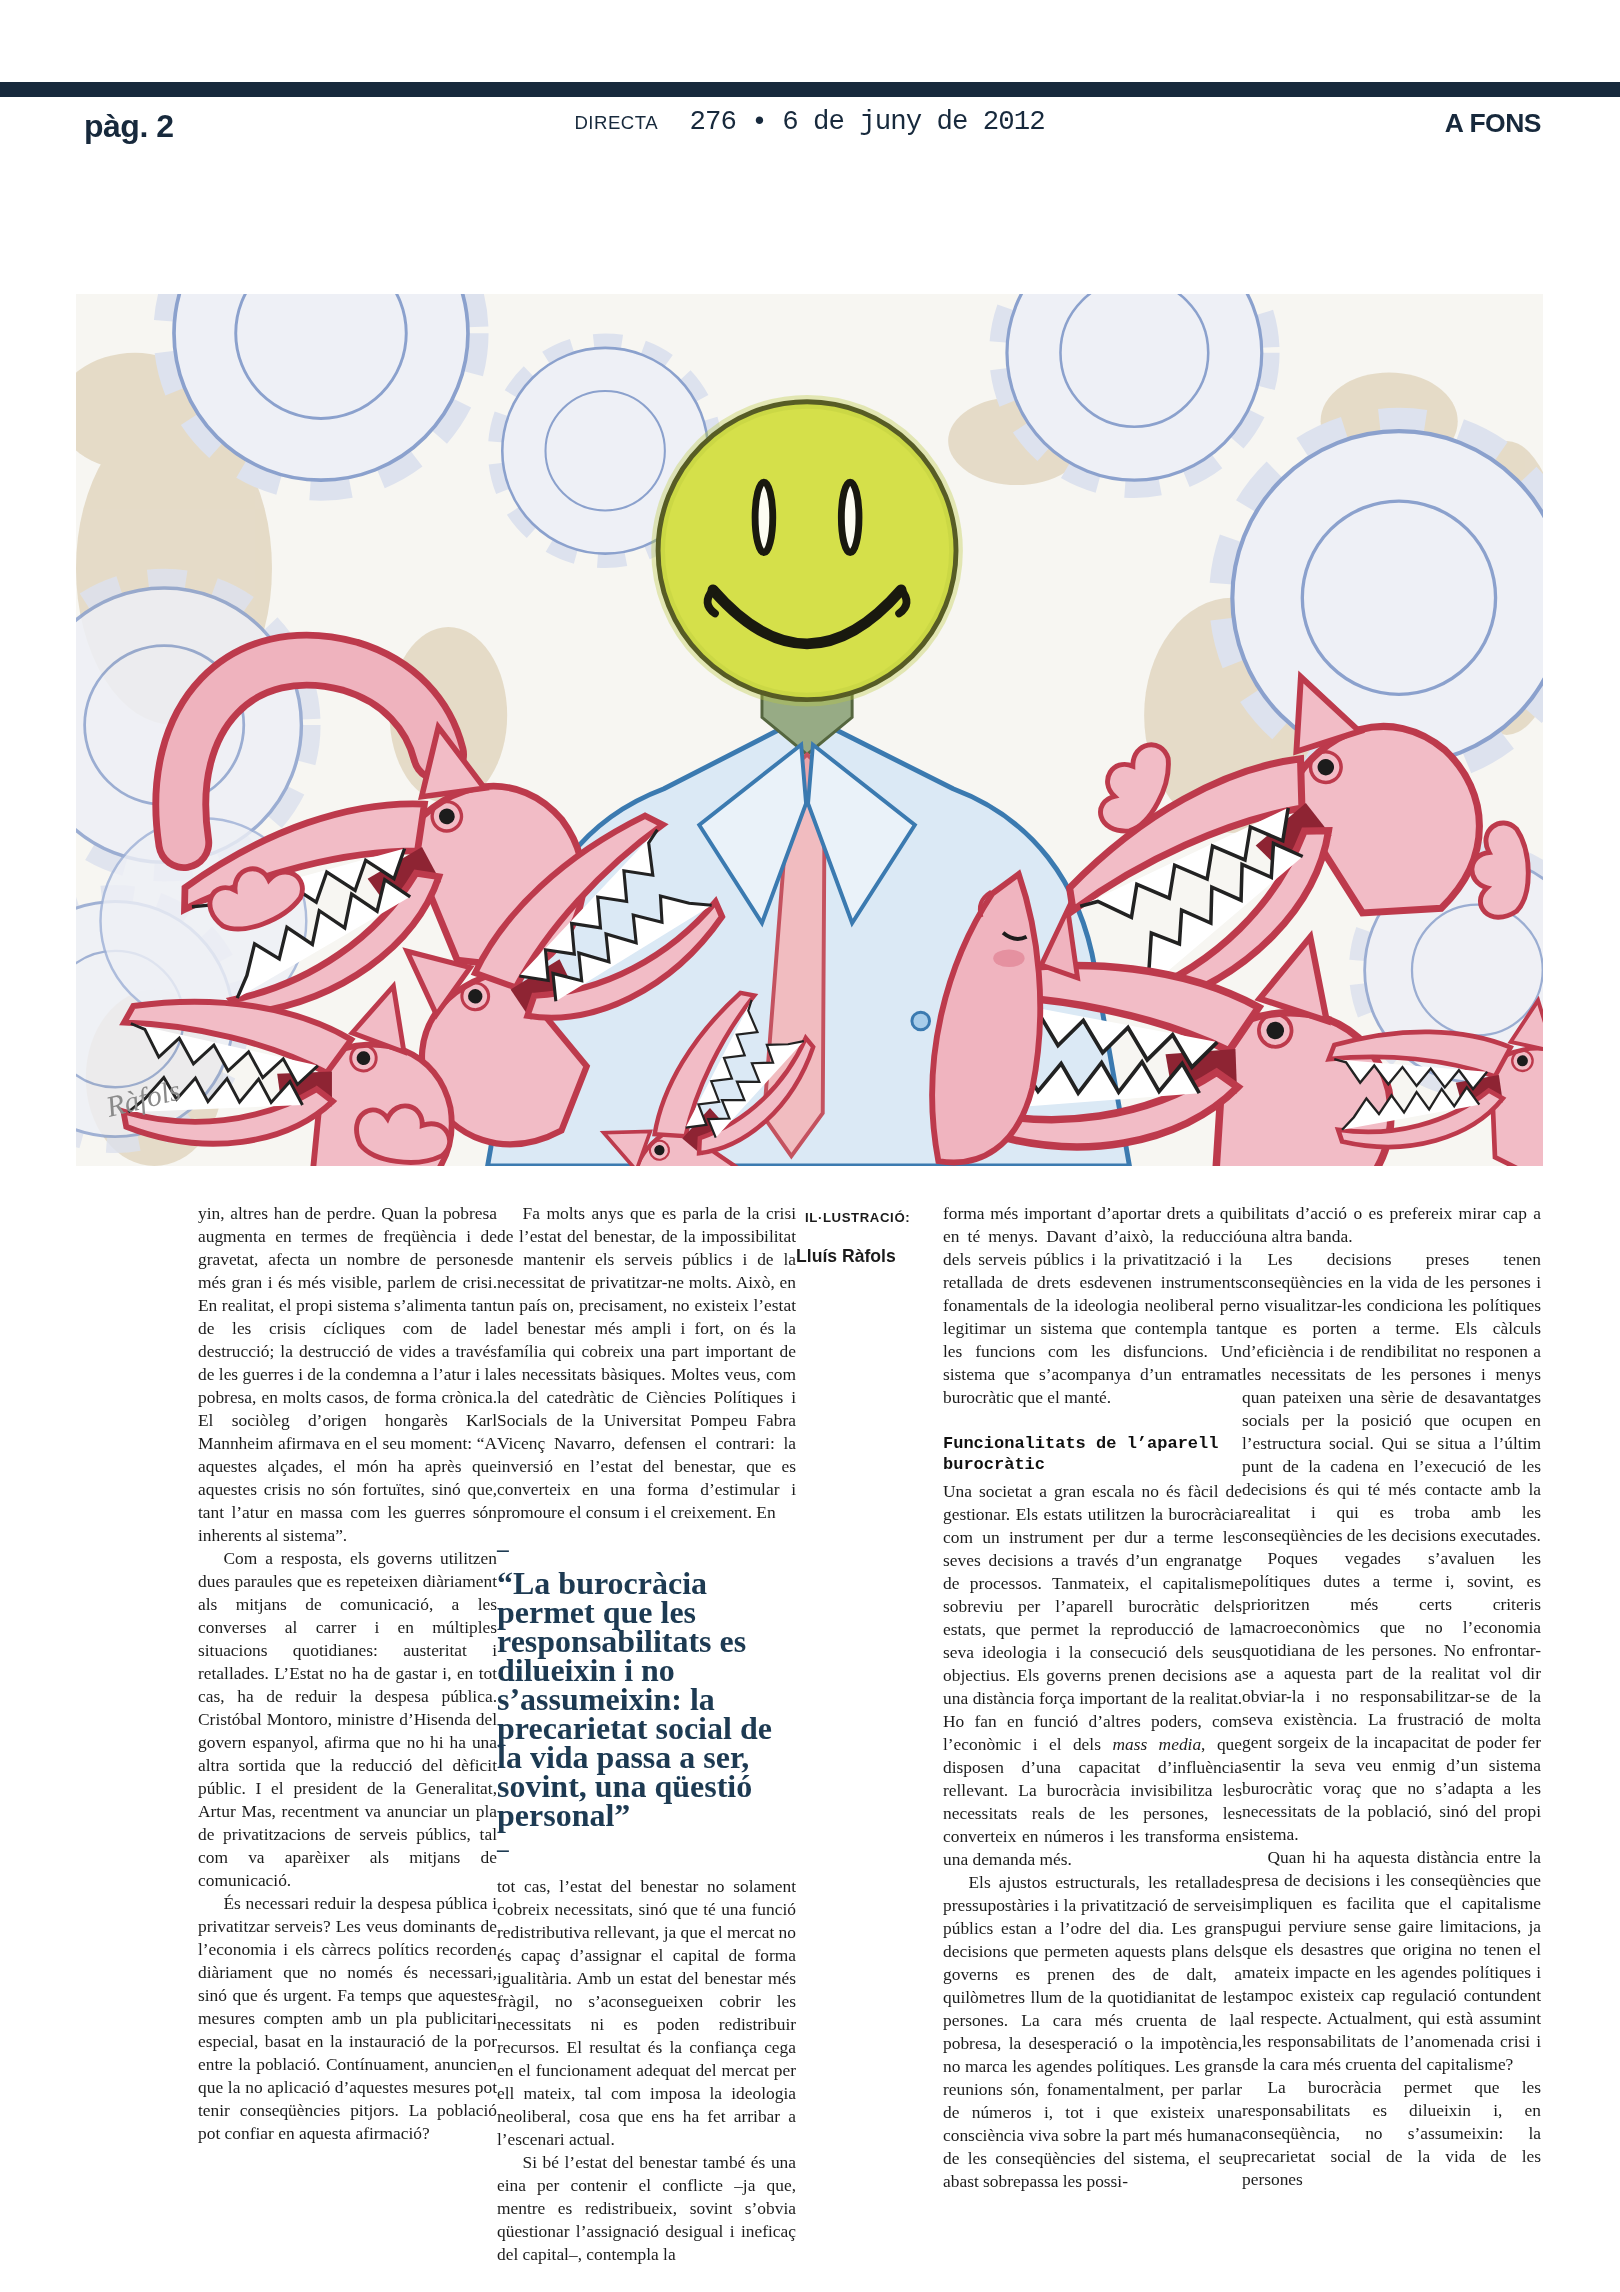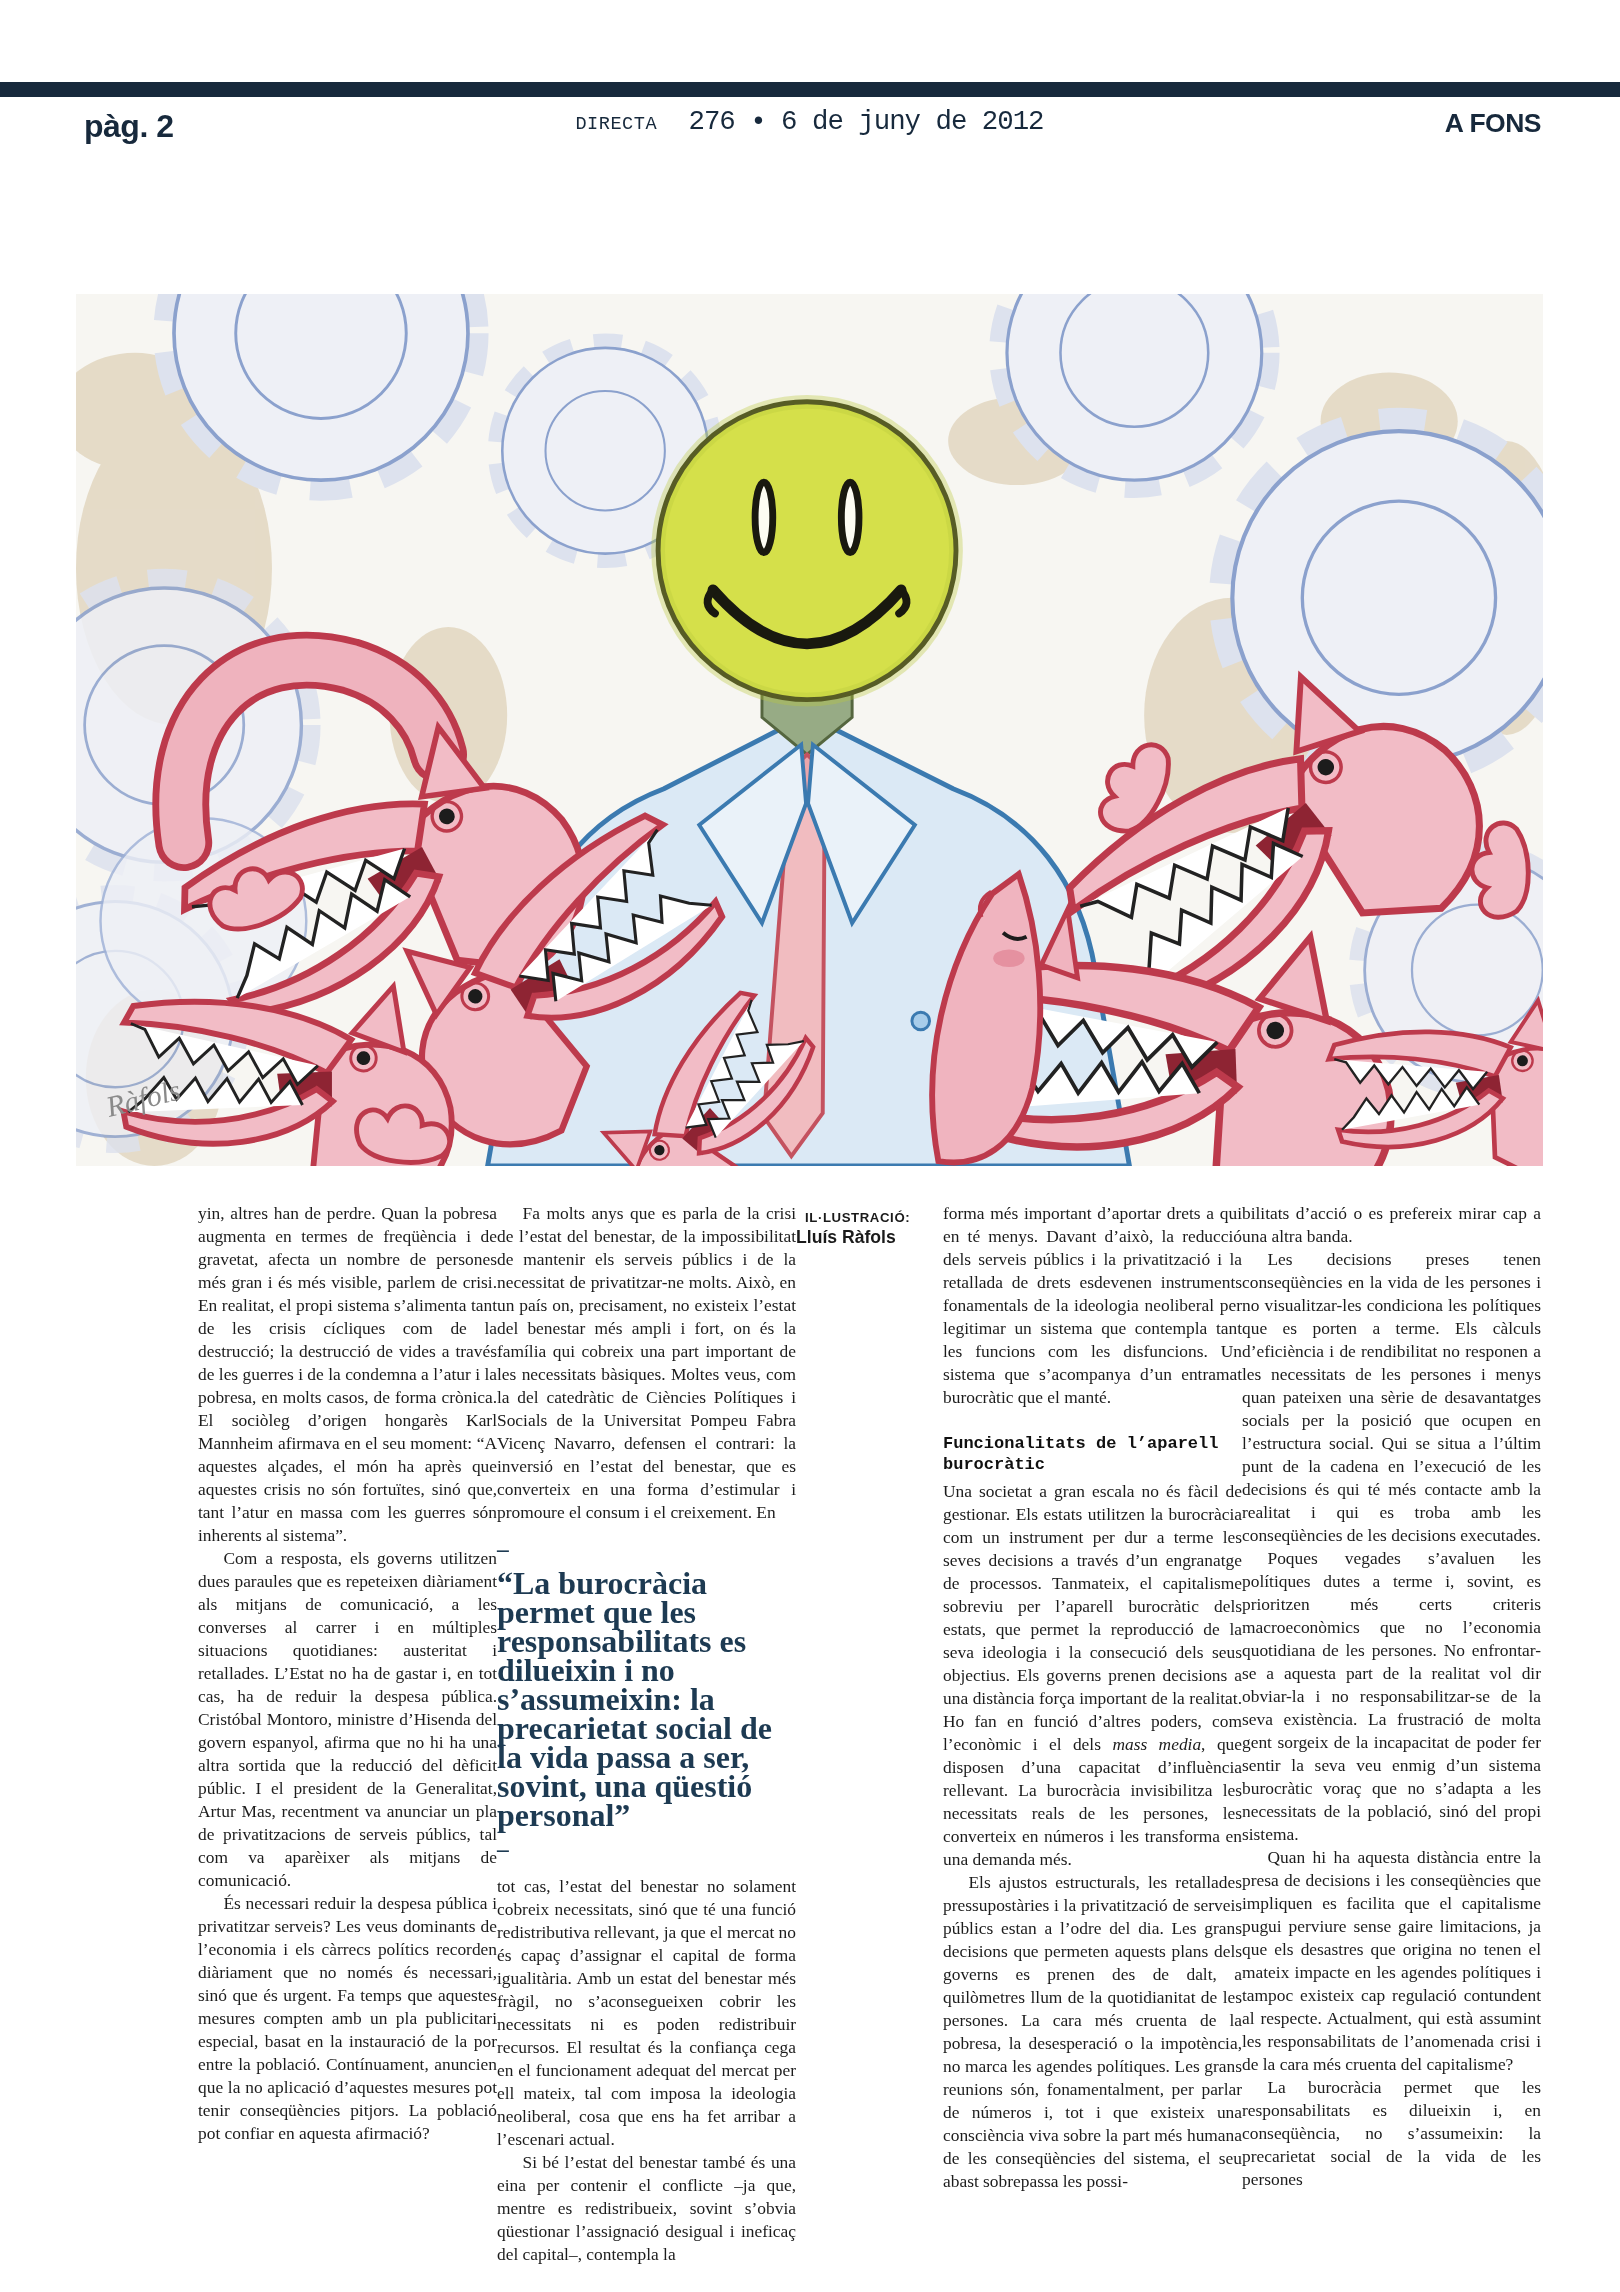--- a/index.html
+++ b/index.html
@@ -5,21 +5,21 @@
   html,body{margin:0;padding:0;}
   body{
     width:1620px;height:2293px;position:relative;background:#ffffff;
     font-family:"Liberation Serif", serif;overflow:hidden;
   }
   
   .topbar{position:absolute;top:82px;left:0;width:1620px;height:14.7px;background:var(--navy,#17293c);}
   .header-row{position:absolute;top:106px;left:78px;width:1463px;height:45px;color:var(--navy,#17293c);}
   .page-label{position:absolute;left:6px;top:2px;font-family:"Liberation Sans",sans-serif;font-weight:bold;font-size:32px;letter-spacing:-0.5px;}
   .masthead{position:absolute;left:0;right:0;top:0;text-align:center;white-space:nowrap;}
-  .masthead-name{font-family:Liberation Mono, monospace;font-size:18.6px;letter-spacing:0.5px;font-weight:normal;}
+  .masthead-name{font-family:Liberation Sans, sans-serif;font-size:18.6px;letter-spacing:0.5px;font-weight:normal;}
   .masthead-issue{font-family:Liberation Mono, monospace;font-size:27.4px;font-weight:normal;letter-spacing:-1px;margin-left:16px;}
   .section-label{position:absolute;right:0;top:2px;font-family:"Liberation Sans",sans-serif;font-weight:bold;font-size:26.5px;letter-spacing:-0.5px;}
   
   .illustration{position:absolute;top:294px;left:76px;width:1467px;height:872px;}
   .illustration svg{display:block;width:100%;height:100%;}
   
   .article{position:absolute;top:1202px;left:78px;width:1463px;height:1080px;
     display:flex;justify-content:flex-end;overflow:hidden;}
   .col{width:299px;flex:0 0 299px;}
   .col-narrow{width:147px;flex:0 0 147px;padding-top:7.8px;}
@@ -28,21 +28,21 @@
   .body-p em{font-style:italic;}
   .quote-dash{font-family:"Liberation Serif",serif;font-weight:bold;color:var(--quote,#1d3a52);
     font-size:23.5px;line-height:19.6px;margin:15.7px 0 9.8px 0;}
   .pull-quote{font-family:"Liberation Serif",serif;font-weight:bold;
     font-size:32px;line-height:29px;color:var(--quote,#1d3a52);margin:0;}
   .pull-quote + .quote-dash{margin:9.8px 0 15.7px 0;}
   .subhead{font-family:Liberation Mono, monospace;font-weight:bold;font-size:17px;
     color:#101010;margin:23.5px 0 3.9px 0;line-height:21.6px;}
   .credit-label{font-family:"Liberation Sans",sans-serif;font-weight:bold;font-size:13.2px;
     letter-spacing:0.6px;color:#1a1a1a;padding-left:9px;}
-  .credit-name{font-family:"Liberation Sans",sans-serif;font-weight:bold;font-size:17.6px;color:#1a1a1a;margin-top:2px;}
+  .credit-name{font-family:"Liberation Sans",sans-serif;font-weight:bold;font-size:17.6px;color:#1a1a1a;margin-top:21px;}
 </style>
 </head>
 <body>
 
 <div class="topbar"></div>
 <div class="header-row">
   <div class="page-label">pàg. 2</div>
   <div class="masthead">
     <span class="masthead-name">DIRECTA</span><span class="masthead-issue"> 276 • 6 de juny de 2012</span>
   </div>

